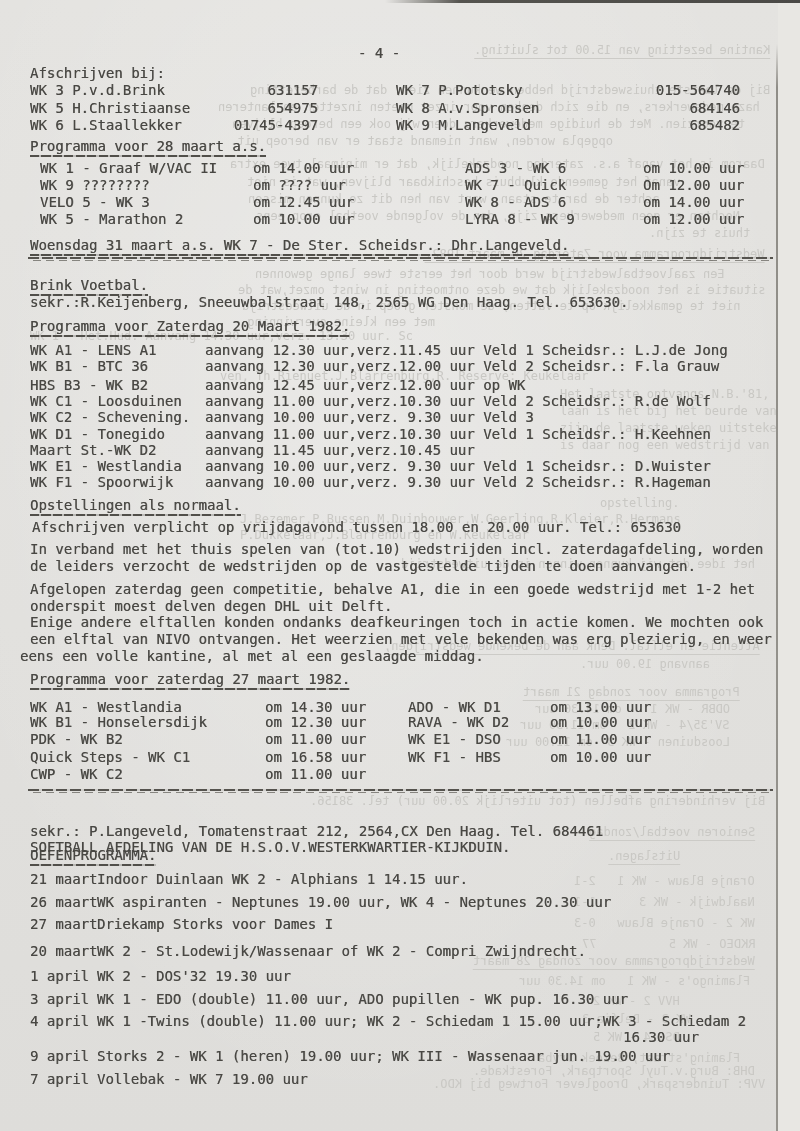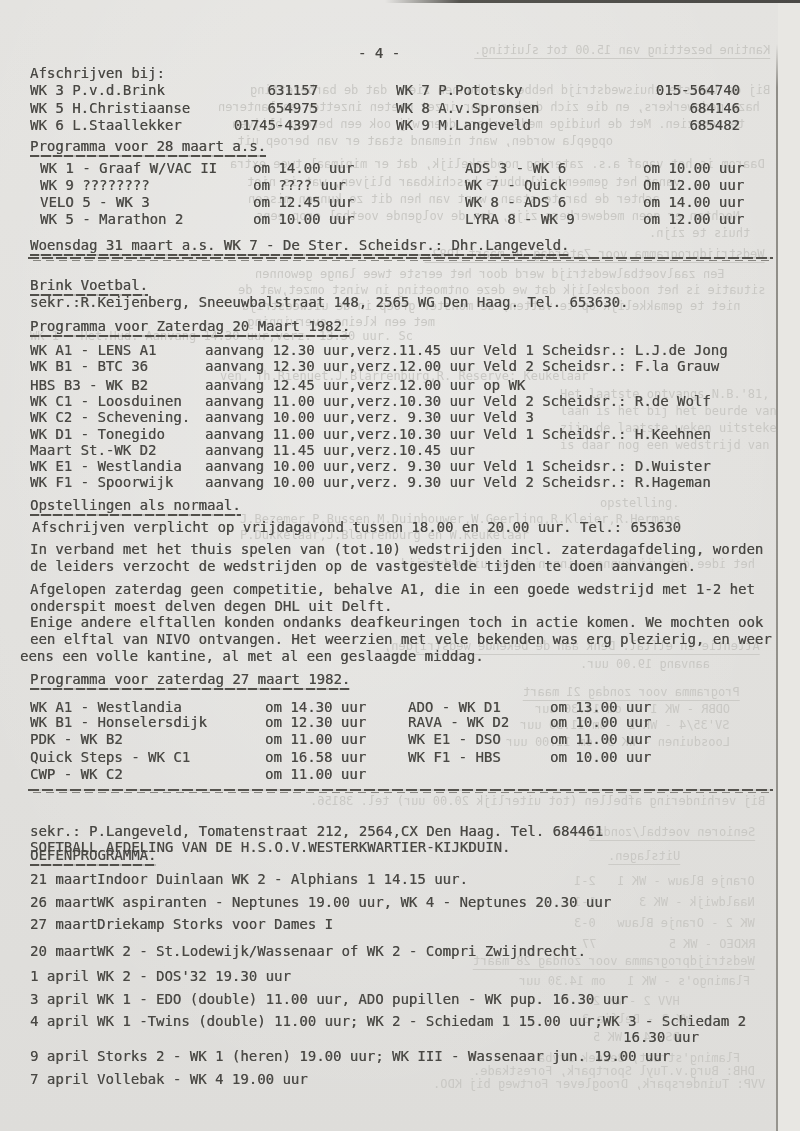--- a/index.html
+++ b/index.html
@@ -271,20 +271,20 @@
       <span class="t c1">4 april</span>
       <span class="t c2">WK 1 -Twins (double) 11.00 uur; WK 2 - Schiedam 1 15.00 uur;WK 3 - Schiedam 2</span>
       <span class="t" style="left:623px;top:16px">16.30 uur</span>
     </div>
     <div class="row" style="top:1049px">
       <span class="t c1">9 april</span>
       <span class="t c2">Storks 2 - WK 1 (heren) 19.00 uur; WK III - Wassenaar jun. 19.00 uur</span>
     </div>
     <div class="row" style="top:1072px">
       <span class="t c1">7 april</span>
-      <span class="t c2">Vollebak - WK 4 19.00 uur</span>
+      <span class="t c2">Vollebak - WK 7 19.00 uur</span>
     </div>
   </div>
 
   <div class="edge-right-band"></div>
   <div class="edge-right"></div>
   <div class="edge-top"></div>
 </div>
 
 </body></html>

